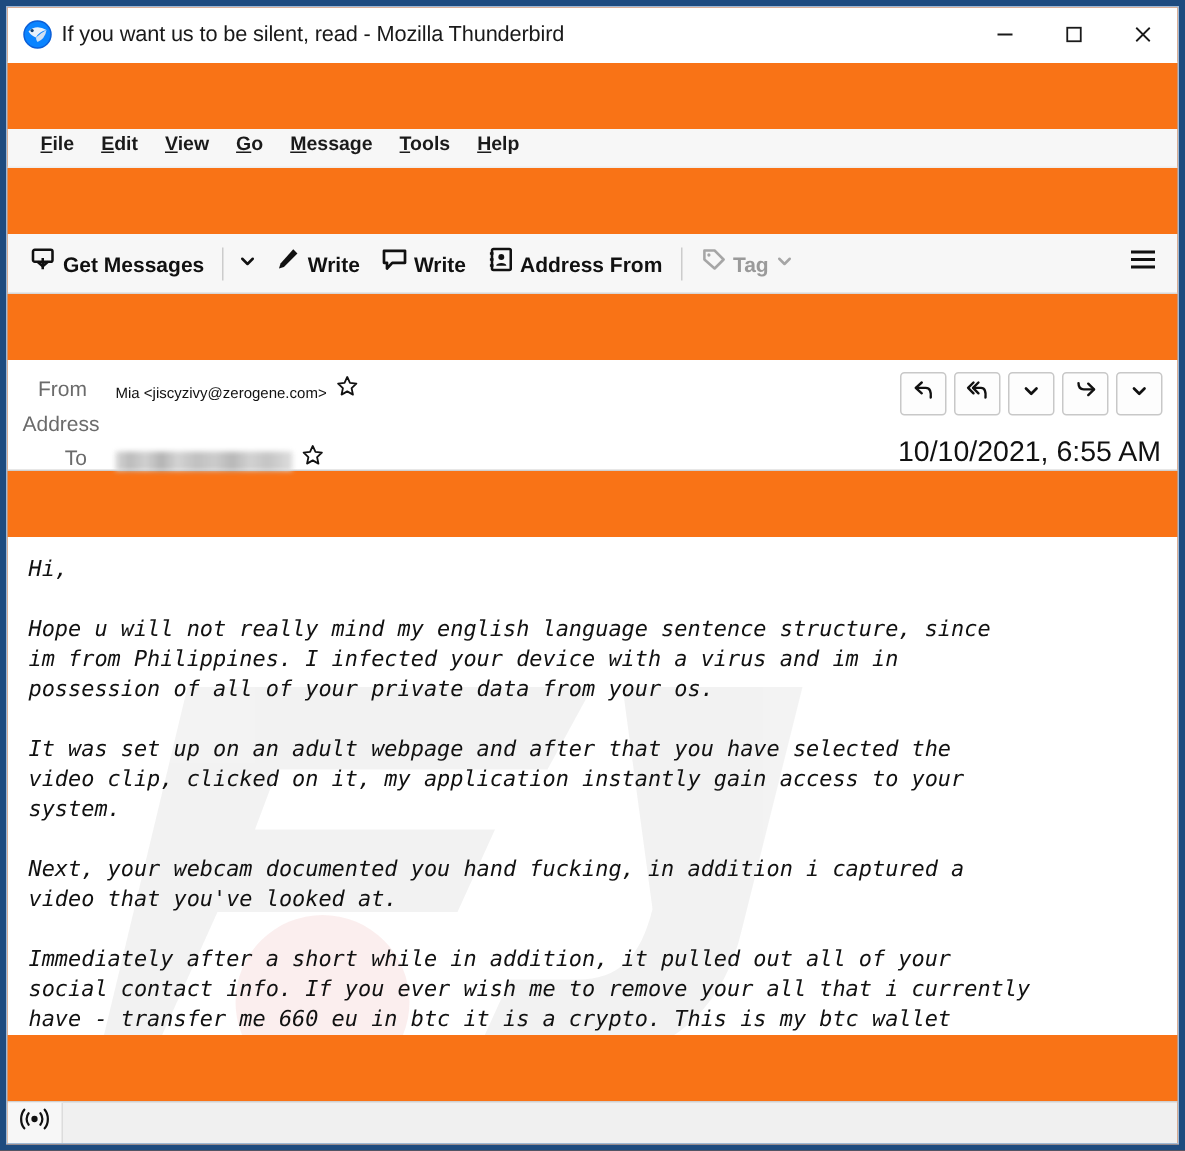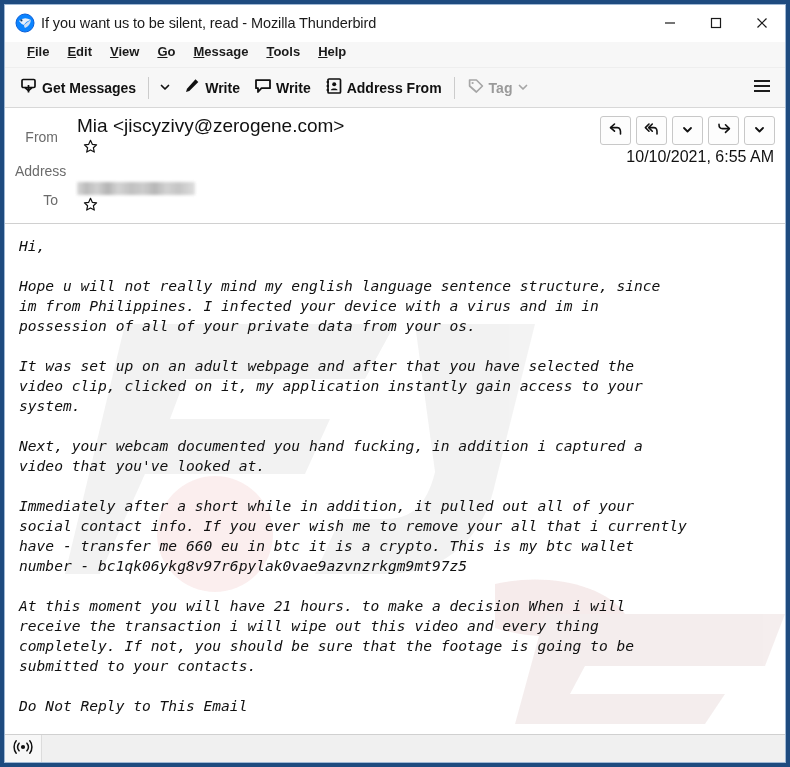--- a/index.html
+++ b/index.html
@@ -19,20 +19,21 @@
     left: 4px;
     top: 4px;
     width: 782px;
     height: 759px;
     background: #f97316;
     border: 1px solid #9fb8d4;
     box-sizing: border-box;
     display: flex;
     flex-direction: column;
     overflow: hidden;
+    gap: 44px;
   }
 
   
   #titlebar {
     height: 36px;
     min-height: 36px;
     background: #ffffff;
     display: flex;
     align-items: center;
     position: relative;
@@ -154,26 +155,25 @@
     width: 62px;
     min-width: 62px;
     text-align: right;
     font-size: 14px;
     color: #6b6b6b;
     padding-right: 19px;
     box-sizing: border-box;
     white-space: nowrap;
   }
   .hdr-value {
-    font-size: 19px;
+    font-size: 10px;
     color: #111111;
     white-space: nowrap;
     display: flex;
-    align-items: flex-start;
-    flex-direction: column;
+    align-items: flex-end;
   }
   .hdr-value.bold { font-weight: bold; }
   .star {
     margin-left: 6px;
     cursor: default;
     flex: 0 0 auto;
   }
   #to-redacted {
     display: inline-block;
     width: 118px;
@@ -200,22 +200,22 @@
     border-radius: 3px;
     background: #fdfdfd;
     display: flex;
     align-items: center;
     justify-content: center;
     cursor: default;
   }
   #msg-date {
     position: absolute;
     right: 11px;
-    top: 40px;
-    font-size: 16px;
+    top: 51px;
+    font-size: 19px;
     color: #111111;
     white-space: nowrap;
     text-align: center;
   }
 
   
   #msg-body {
     flex: 1 1 auto;
     background: #ffffff;
     position: relative;

